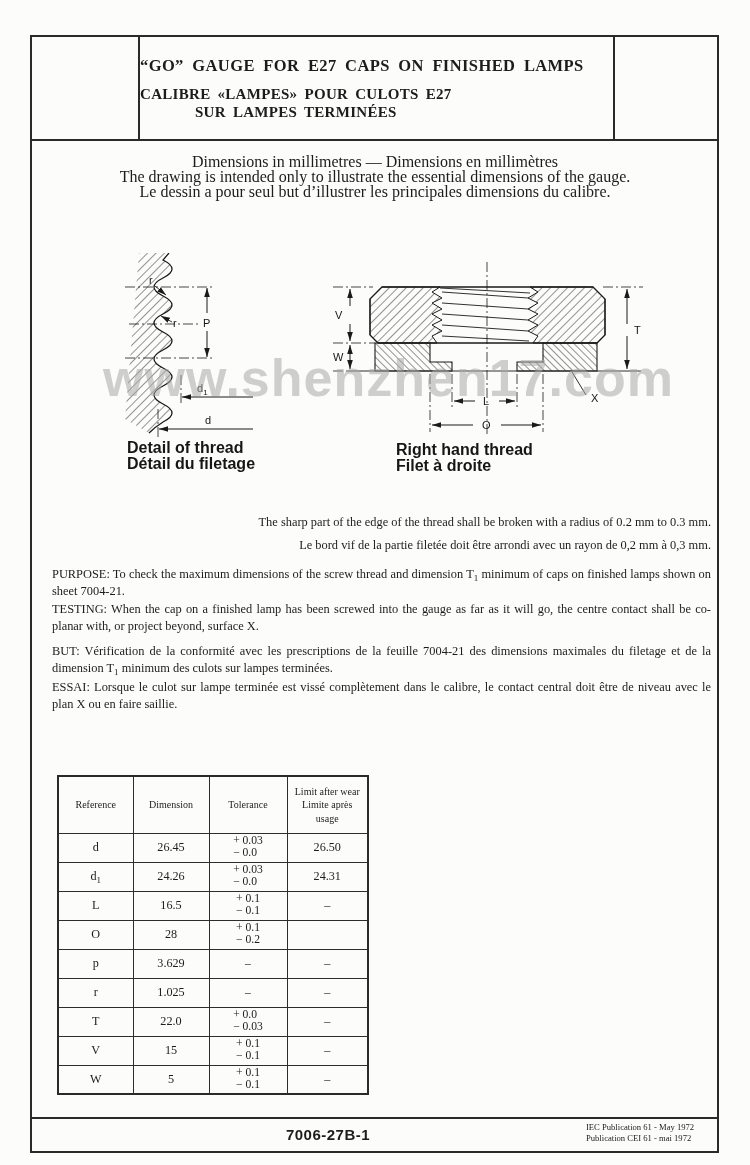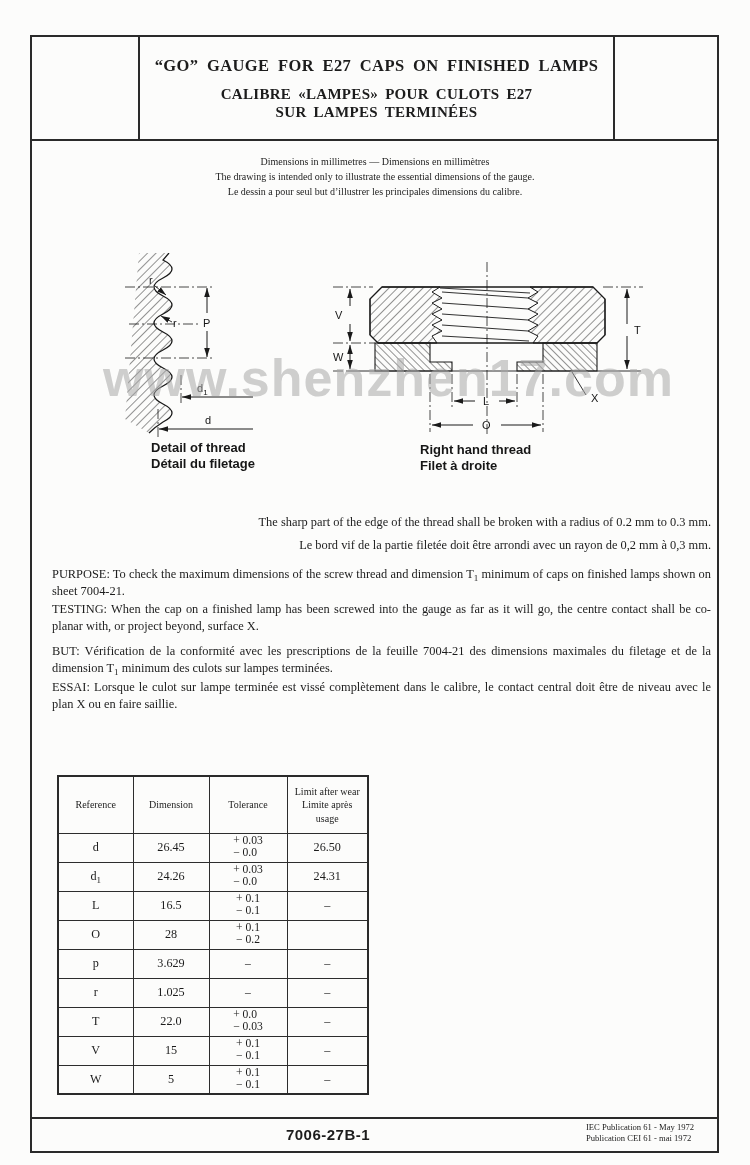--- a/index.html
+++ b/index.html
@@ -8,35 +8,35 @@
     background:#fcfcfb;
     font-family:"Liberation Serif", serif;
     color:#1c1c1c;
     position:relative;
     overflow:hidden;
   }
   .box { position:absolute; border:2px solid #2a2a2a; background:transparent; }
   .header-box { left:30px; top:35px; width:689px; height:106px; display:flex; }
   .hcell-l { width:108px; border-right:2px solid #2a2a2a; }
   .hcell-r { width:104px; border-left:2px solid #2a2a2a; }
-  .hcell-c { flex:1; display:flex; flex-direction:column; justify-content:center; align-items:center; }
+  .hcell-c { flex:1; display:flex; flex-direction:column; justify-content:center; align-items:flex-start; }
   .title-en { font-weight:bold; font-size:16.5px; letter-spacing:0.4px; word-spacing:4px; margin-bottom:9px; }
   .title-fr { font-weight:bold; font-size:15px; letter-spacing:0.3px; word-spacing:3px; line-height:18px; text-align:center; }
   .main-box { left:30px; top:139px; width:689px; height:980px; }
   .footer-box { left:30px; top:1117px; width:689px; height:36px; }
 
   .intro { position:absolute; top:155px; left:0; width:750px; text-align:center;
-           font-size:10px; line-height:14.8px; }
+           font-size:16px; line-height:14.8px; }
 
   .para { position:absolute; left:52px; width:659px; font-size:12.4px; line-height:17px; text-align:justify; }
   .para.short { text-align:right; }
   sub { font-size:9px; line-height:0; }
 
   .fig-caption { position:absolute; font-family:"Liberation Sans", sans-serif;
-                 font-weight:bold; font-size:13px; line-height:15.5px; color:#161616;margin-left:24px; }
+                 font-weight:bold; font-size:16px; line-height:15.5px; color:#161616; }
 
   .watermark { position:absolute; left:103px; top:348px; width:560px;
                font-family:"Liberation Sans", sans-serif; font-weight:bold;
                font-size:52px; letter-spacing:1px; color:rgba(168,168,168,0.55);
                white-space:nowrap; z-index:5; }
 
   table.dim { position:absolute; left:57px; top:775px; border-collapse:collapse;
               font-size:12.2px; background:transparent; }
   table.dim th, table.dim td { border:1.2px solid #2d2d2d; text-align:center; padding:0 3px; }
   table.dim { border:2px solid #2a2a2a; }

